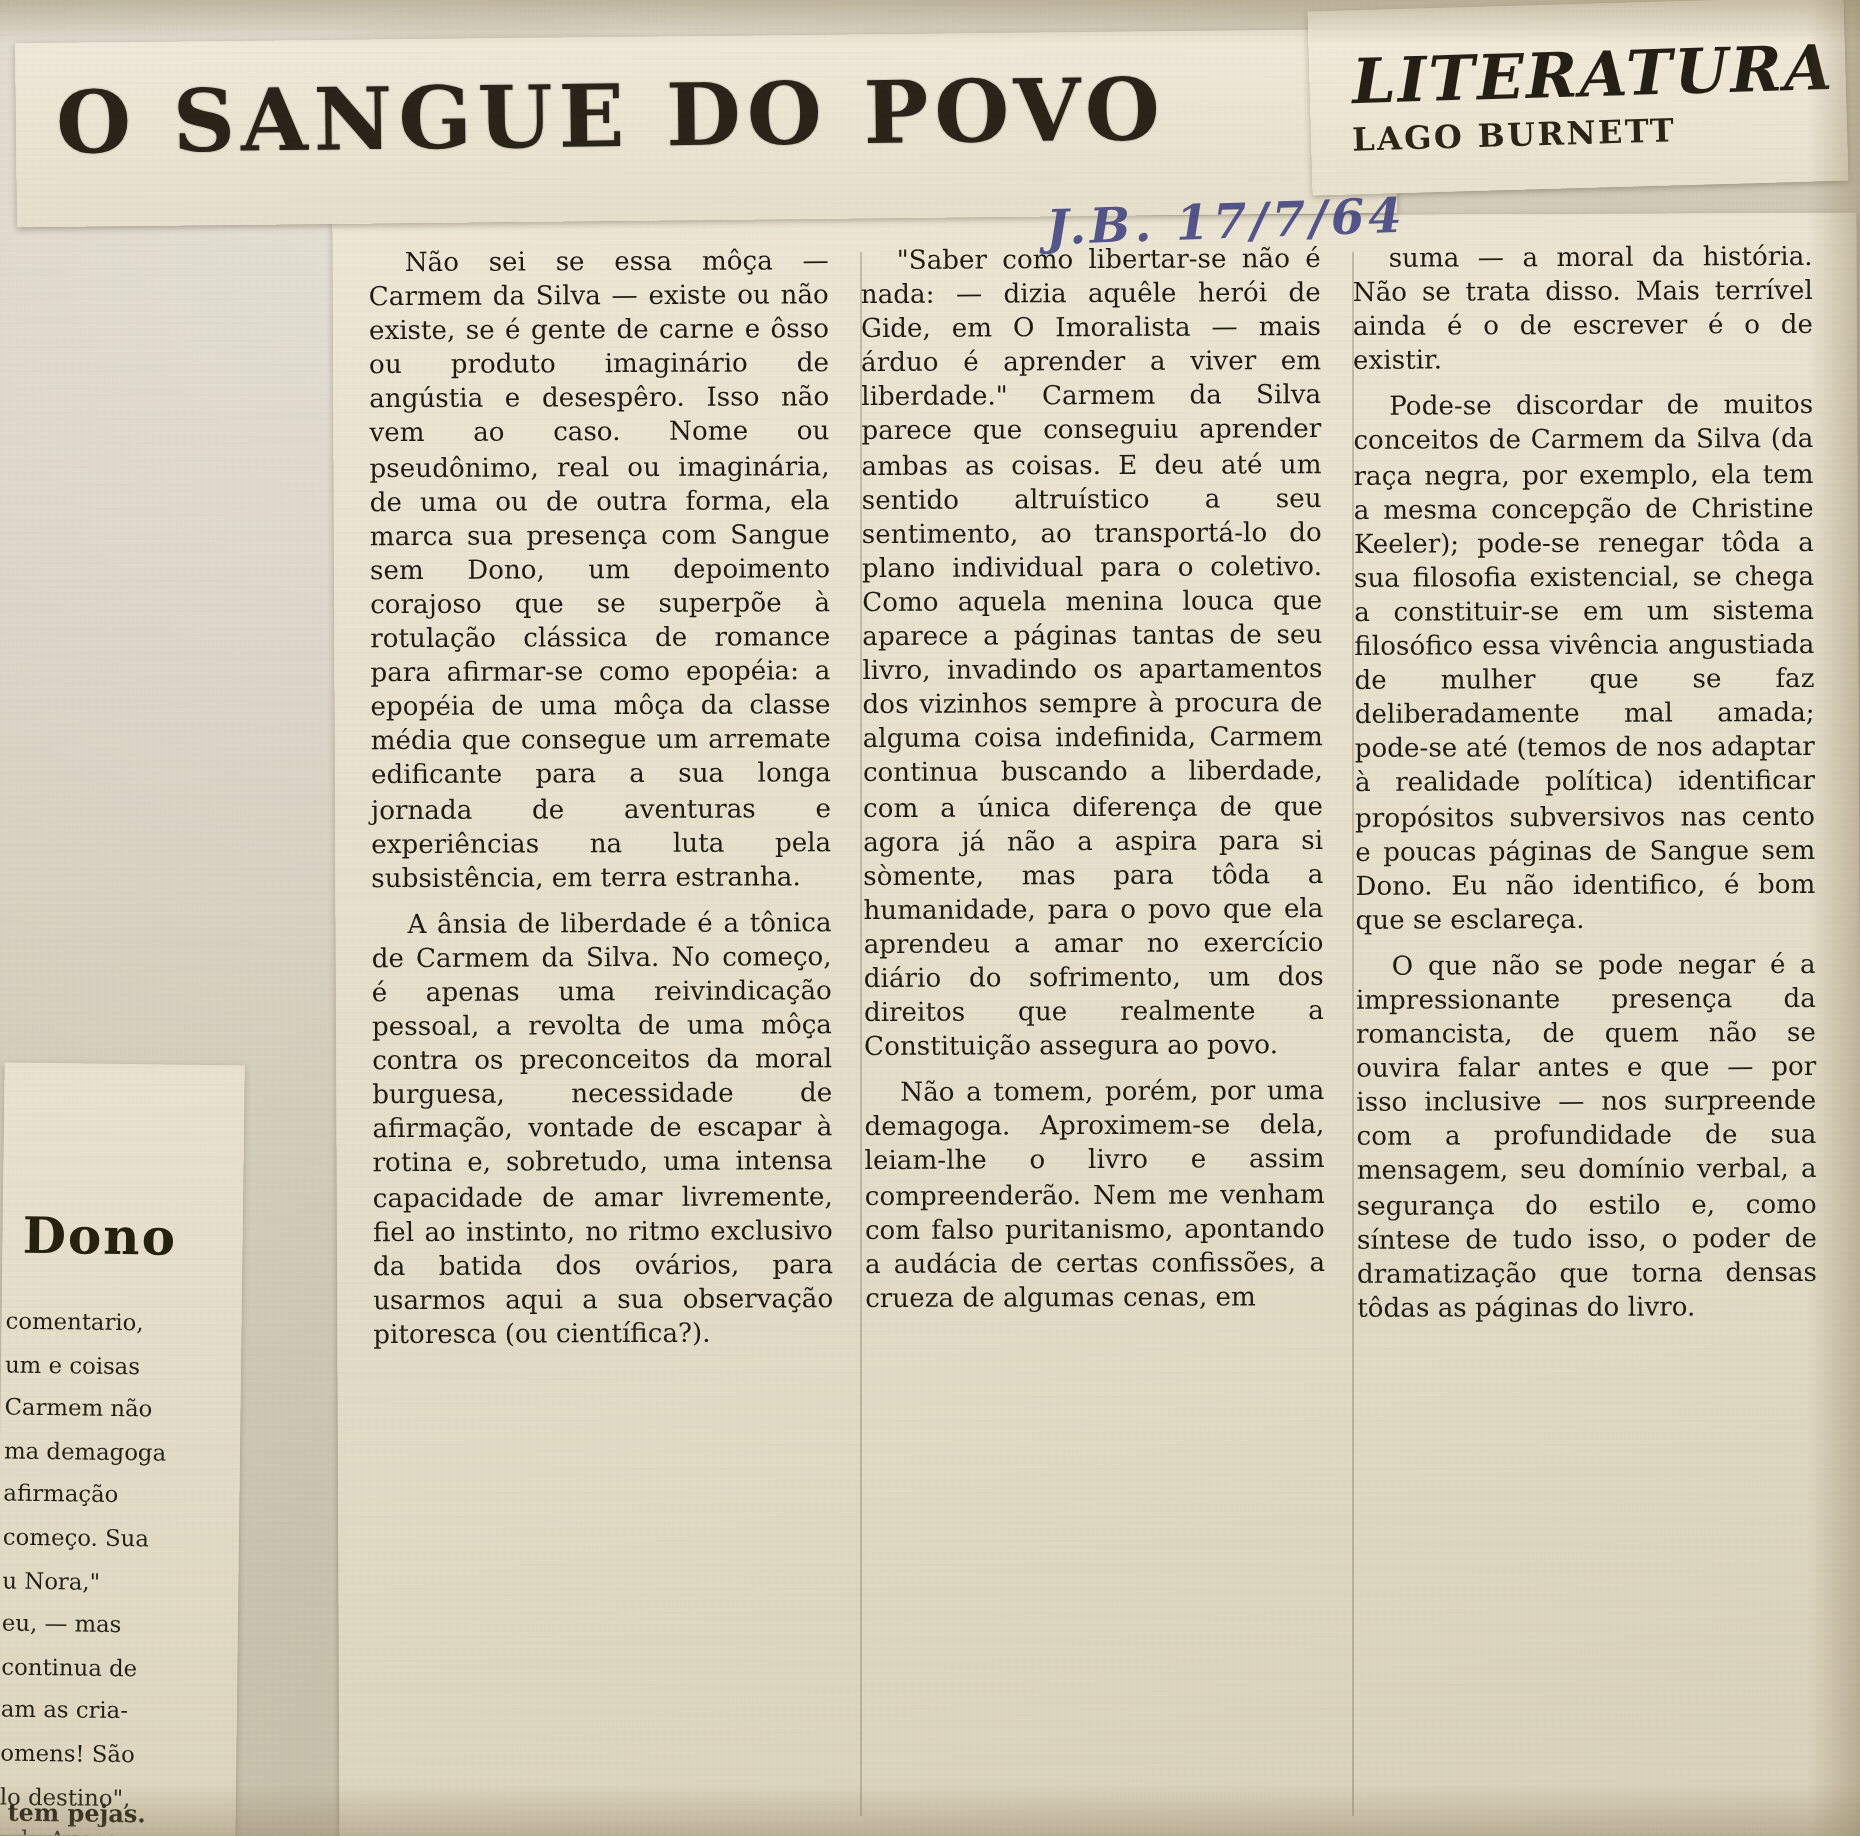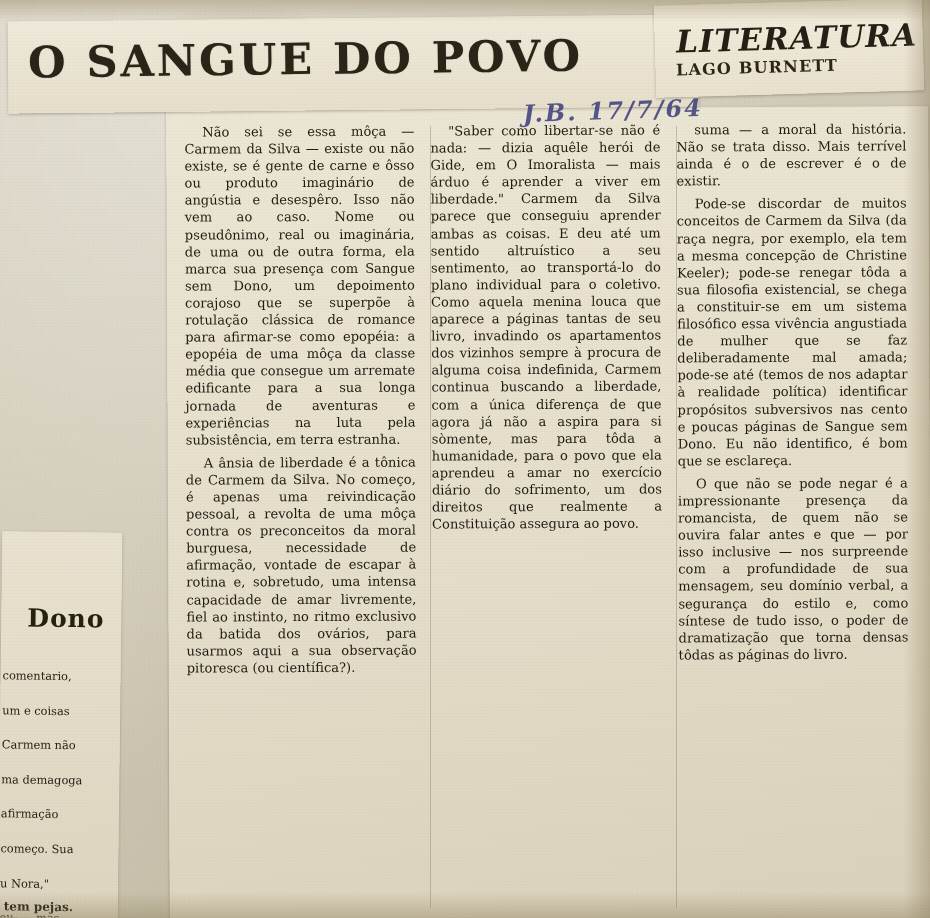--- a/index.html
+++ b/index.html
@@ -166,40 +166,40 @@
     top: 532px;
     width: 120px;
     height: 386px;
     transform: rotate(0.7deg);
     background: linear-gradient(175deg, #e9e2d0 0%, #ddd5bf 100%);
     box-shadow: 0 1px 3px rgba(60,50,30,.3);
     overflow: hidden;
   }
   #fragment-title {
     position: absolute;
-    left: 26px;
+    left: 10px;
     top: 72px;
     font-family: "DejaVu Serif", serif;
     font-weight: bold;
     font-size: 25px;
     letter-spacing: 1px;
     color: #26210f;
   }
   #fragment-body {
     position: absolute;
     left: 2px;
     top: 118px;
     width: 112px;
     font-family: "DejaVu Serif", serif;
     font-size: 11.4px;
     line-height: 16.6px;
     color: #231e14;
     text-align: justify;
   }
-  #fragment-body p { margin: 18px 0 5px 0; }
+  #fragment-body p { margin: 3px 0 5px 0; }
   #fragment-foot {
     position: absolute;
     left: 6px;
     bottom: 4px;
     font-family: "DejaVu Serif", serif;
     font-weight: bold;
     font-size: 12px;
     color: #231e14;
   }
 
@@ -255,20 +255,21 @@
 <div class="rule" id="rule1"></div>
 <div class="rule" id="rule2"></div>
 
 <div id="columns">
   <div class="col">
     <p>Não sei se essa môça — Carmem da Silva — existe ou não existe, se é gente de carne e ôsso ou produto imaginário de angústia e desespêro. Isso não vem ao caso. Nome ou pseudônimo, real ou imaginária, de uma ou de outra forma, ela marca sua presença com Sangue sem Dono, um depoimento corajoso que se superpõe à rotulação clássica de romance para afirmar-se como epopéia: a epopéia de uma môça da classe média que consegue um arremate edificante para a sua longa jornada de aventuras e experiências na luta pela subsistência, em terra estranha.</p>
     <p>A ânsia de liberdade é a tônica de Carmem da Silva. No começo, é apenas uma reivindicação pessoal, a revolta de uma môça contra os preconceitos da moral burguesa, necessidade de afirmação, vontade de escapar à rotina e, sobretudo, uma intensa capacidade de amar livremente, fiel ao instinto, no ritmo exclusivo da batida dos ovários, para usarmos aqui a sua observação pitoresca (ou científica?).</p>
   </div>
   <div class="col">
     <p>"Saber como libertar-se não é nada: — dizia aquêle herói de Gide, em O Imoralista — mais árduo é aprender a viver em liberdade." Carmem da Silva parece que conseguiu aprender ambas as coisas. E deu até um sentido altruístico a seu sentimento, ao transportá-lo do plano individual para o coletivo. Como aquela menina louca que aparece a páginas tantas de seu livro, invadindo os apartamentos dos vizinhos sempre à procura de alguma coisa indefinida, Carmem continua buscando a liberdade, com a única diferença de que agora já não a aspira para si sòmente, mas para tôda a humanidade, para o povo que ela aprendeu a amar no exercício diário do sofrimento, um dos direitos que realmente a Constituição assegura ao povo.</p>
+    <p>Não a tomem, porém, por uma demagoga. Aproximem-se dela, leiam-lhe o livro e assim compreenderão. Nem me venham com falso puritanismo, apontando a audácia de certas confissões, a crueza de algumas cenas, em</p>
   </div>
   <div class="col">
     <p>suma — a moral da história. Não se trata disso. Mais terrível ainda é o de escrever é o de existir.</p>
     <p>Pode-se discordar de muitos conceitos de Carmem da Silva (da raça negra, por exemplo, ela tem a mesma concepção de Christine Keeler); pode-se renegar tôda a sua filosofia existencial, se chega a constituir-se em um sistema filosófico essa vivência angustiada de mulher que se faz deliberadamente mal amada; pode-se até (temos de nos adaptar à realidade política) identificar propósitos subversivos nas cento e poucas páginas de Sangue sem Dono. Eu não identifico, é bom que se esclareça.</p>
     <p>O que não se pode negar é a impressionante presença da romancista, de quem não se ouvira falar antes e que — por isso inclusive — nos surpreende com a profundidade de sua mensagem, seu domínio verbal, a segurança do estilo e, como síntese de tudo isso, o poder de dramatização que torna densas tôdas as páginas do livro.</p>
   </div>
 </div>
 
 <div id="fragment">
   <div id="fragment-title">Dono</div>

